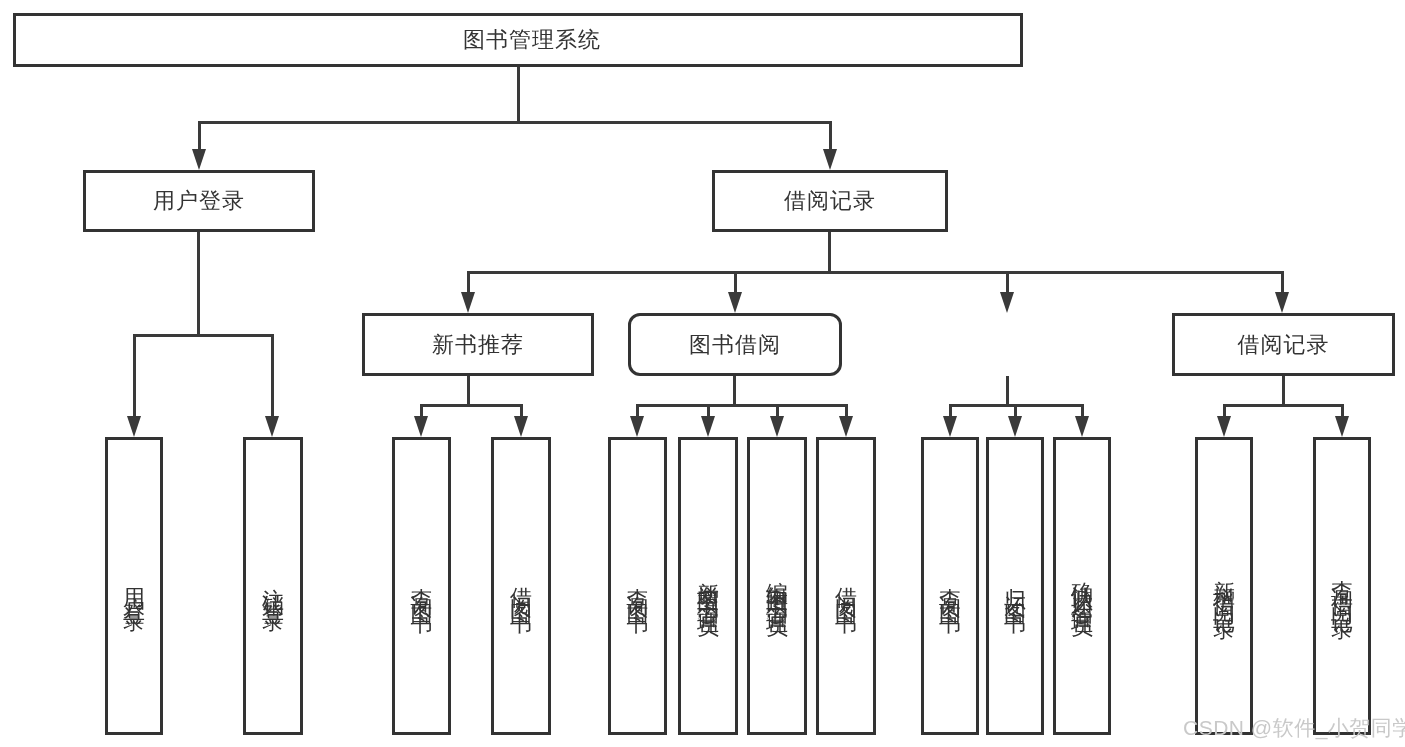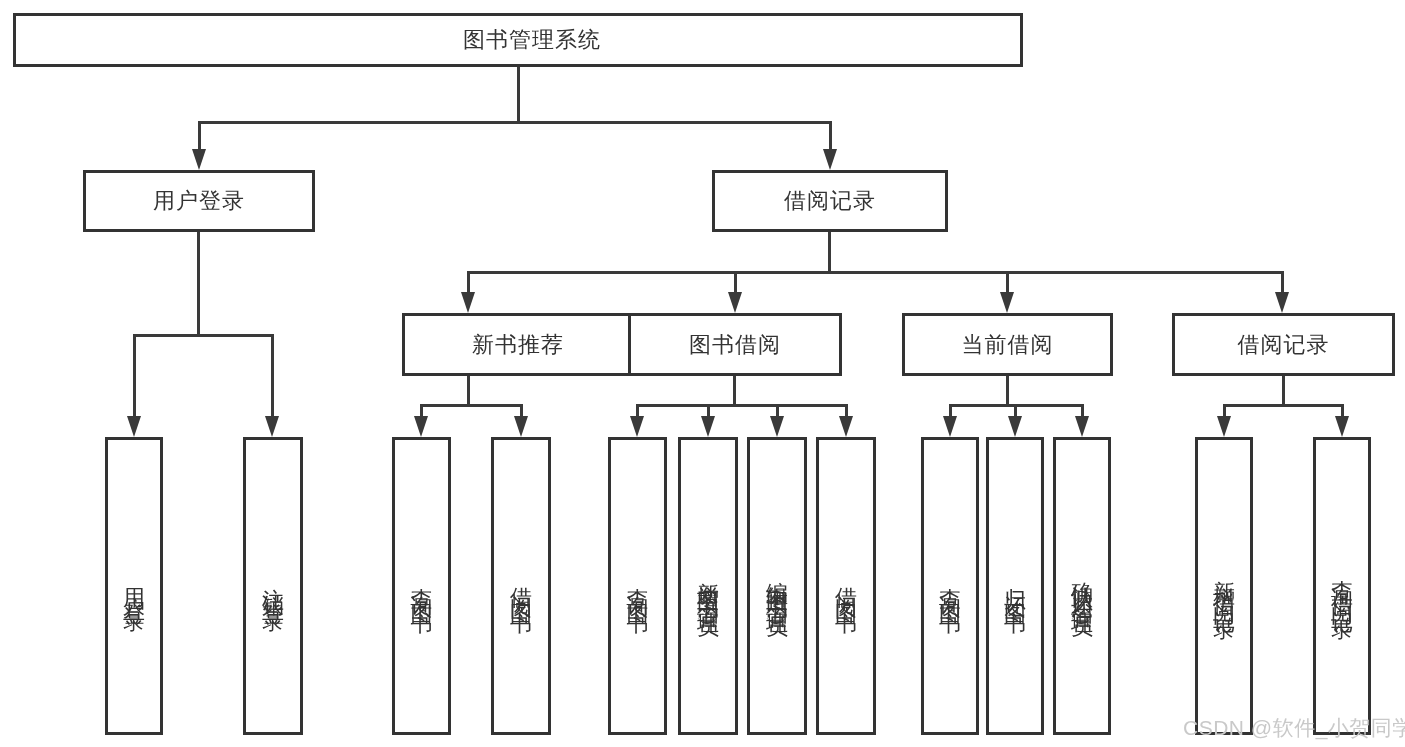--- a/index.html
+++ b/index.html
@@ -92,28 +92,25 @@
   <div class="hline" style="left:467px;top:271px;width:817px;"></div>
   <div class="vline" style="left:467px;top:271px;height:22px;"></div>
   <div class="ahead" style="left:461px;top:292px;"></div>
   <div class="vline" style="left:734px;top:271px;height:22px;"></div>
   <div class="ahead" style="left:728px;top:292px;"></div>
   <div class="vline" style="left:1006px;top:271px;height:22px;"></div>
   <div class="ahead" style="left:1000px;top:292px;"></div>
   <div class="vline" style="left:1281px;top:271px;height:22px;"></div>
   <div class="ahead" style="left:1275px;top:292px;"></div>
 
-  <div class="hbox" style="left:362px;top:313px;width:232px;height:63px;margin-left:40px;">
+  <div class="hbox" style="left:362px;top:313px;width:232px;height:63px;">
     <span>新书推荐</span>
   </div>
-  <div class="hbox" style="left:628px;top:313px;width:214px;height:63px;">
+  <div class="hbox" style="left:628px;top:313px;width:214px;height:63px;border-radius:12px;">
     <span>图书借阅</span>
-  </div>
-  <div class="hbox" style="left:902px;top:313px;width:211px;height:63px;">
-    <span>当前借阅</span>
   </div>
   <div class="hbox" style="left:1172px;top:313px;width:223px;height:63px;">
     <span>借阅记录</span>
   </div>
 
   <div class="vline" style="left:467px;top:376px;height:31px;"></div>
   <div class="hline" style="left:420px;top:404px;width:103px;"></div>
   <div class="vline" style="left:420px;top:404px;height:12px;"></div>
   <div class="ahead" style="left:414px;top:416px;"></div>
   <div class="vline" style="left:520px;top:404px;height:12px;"></div>

